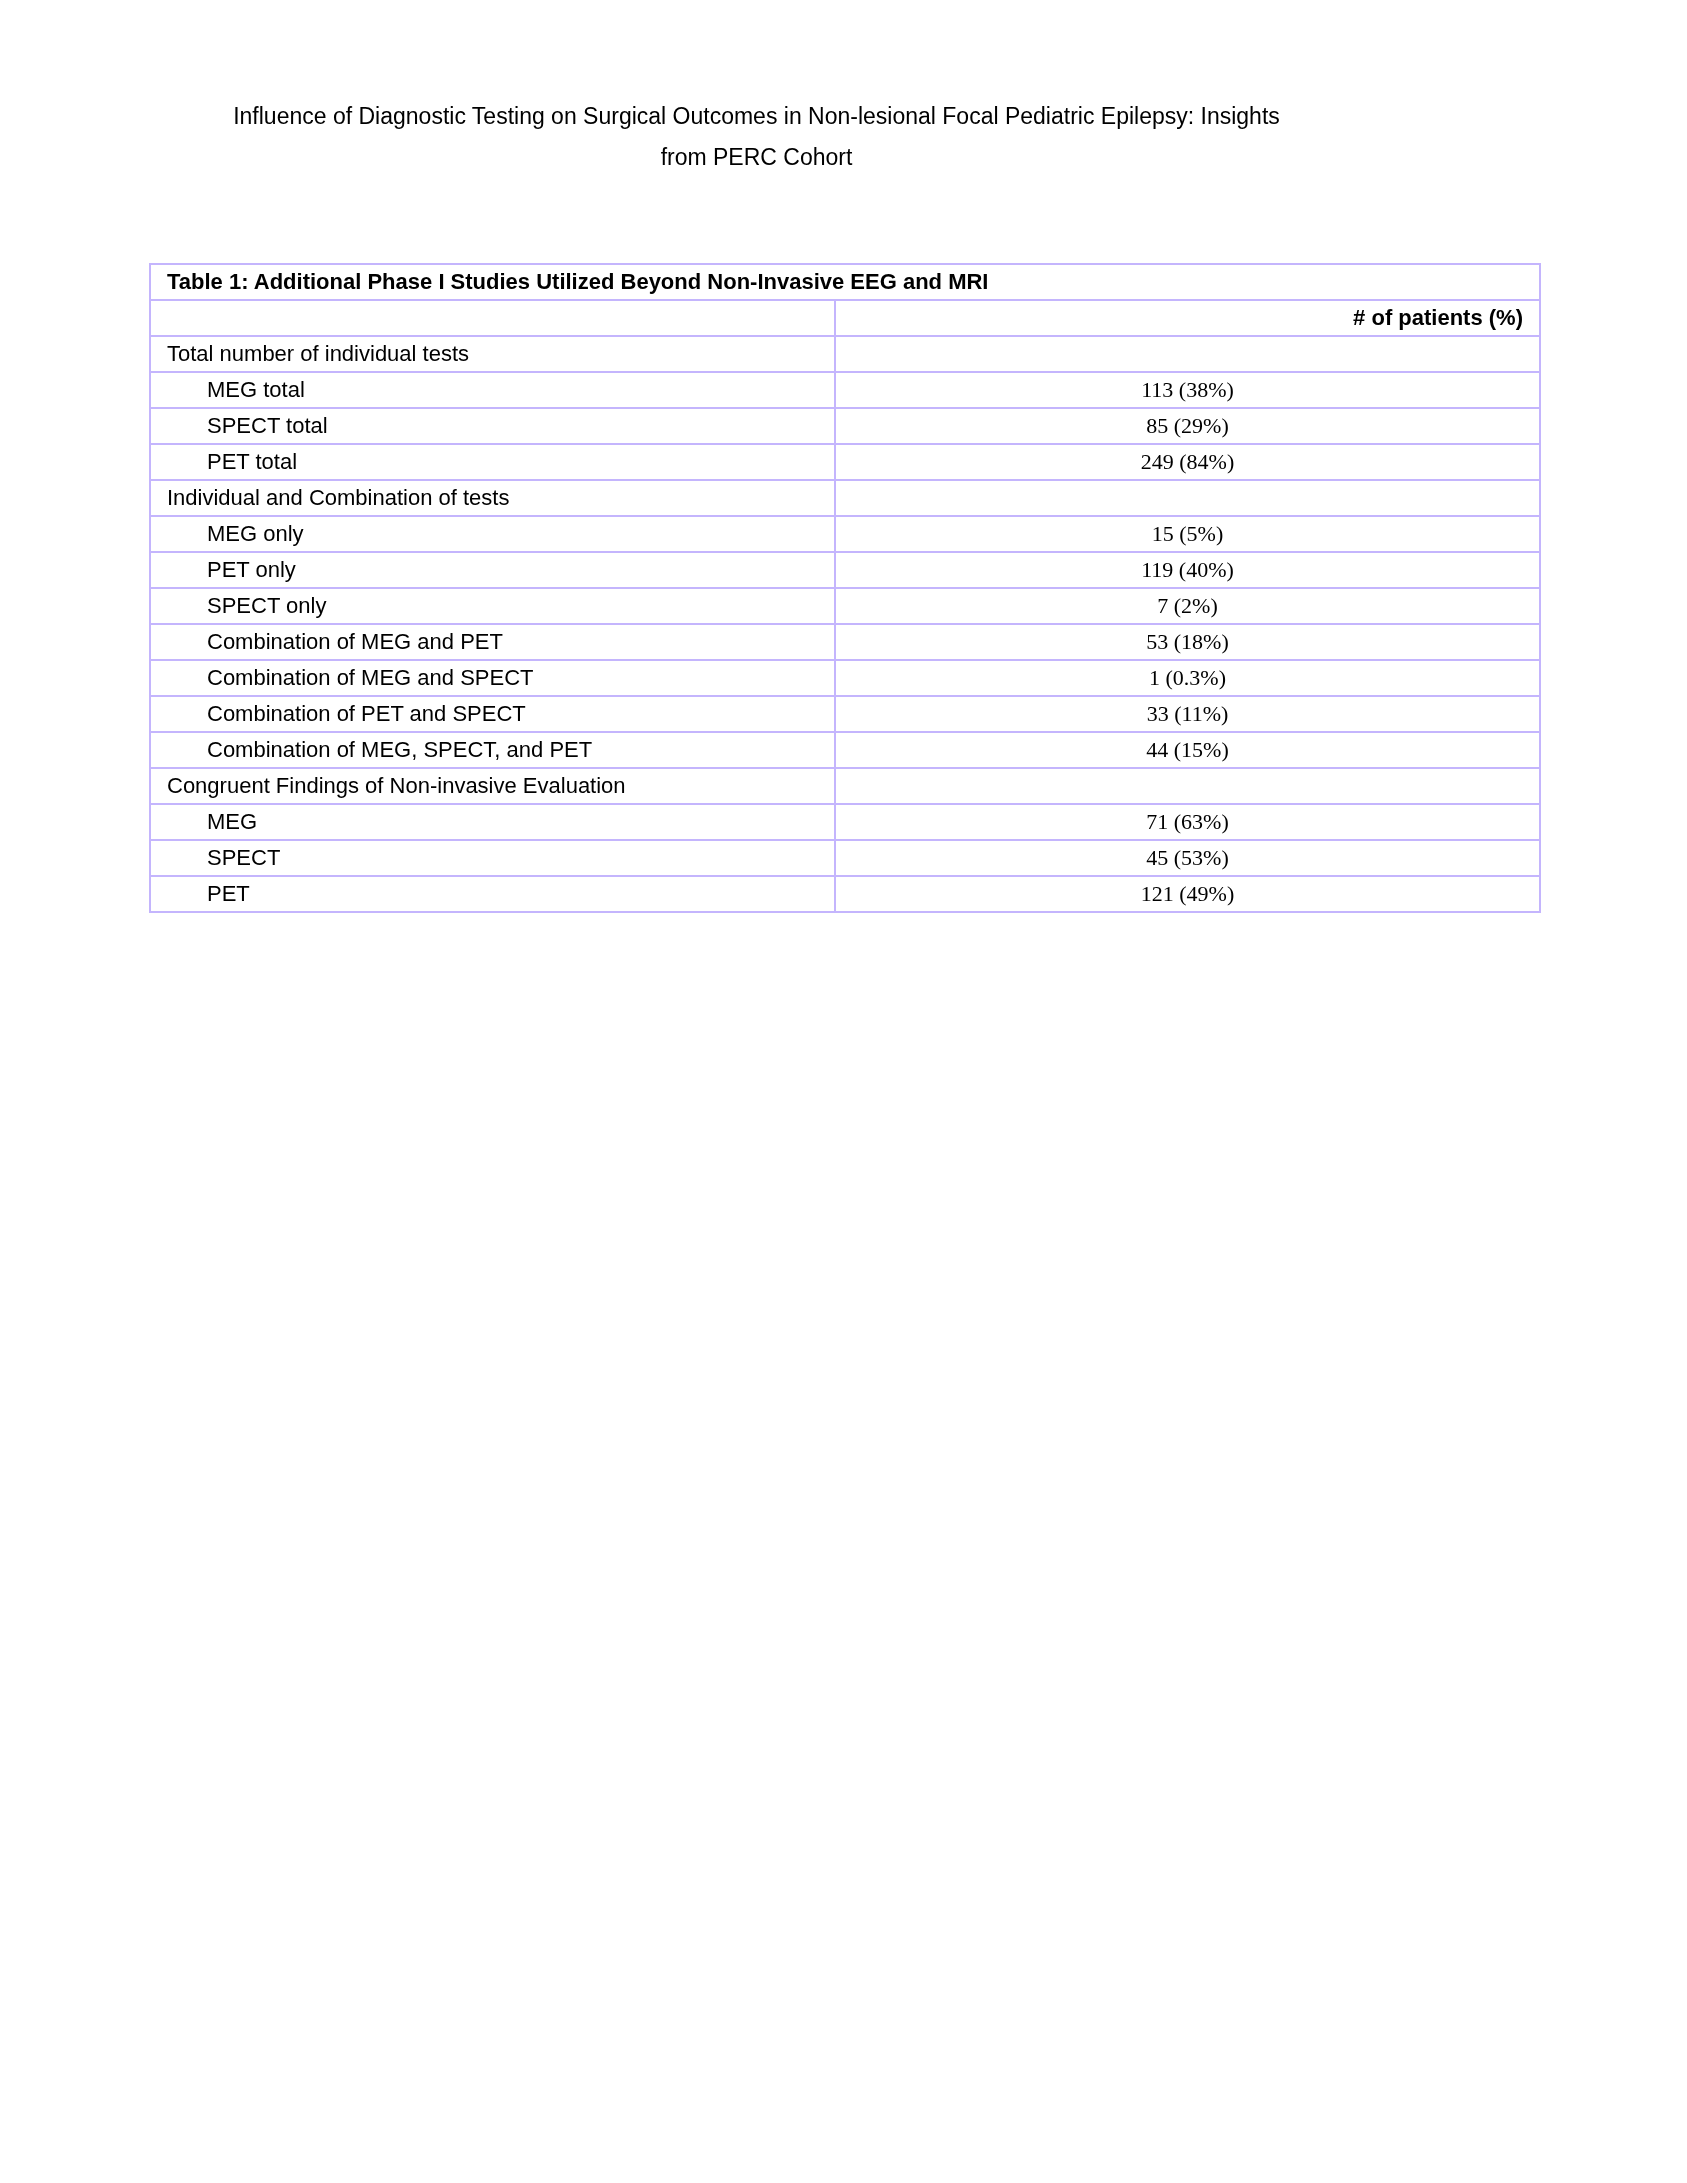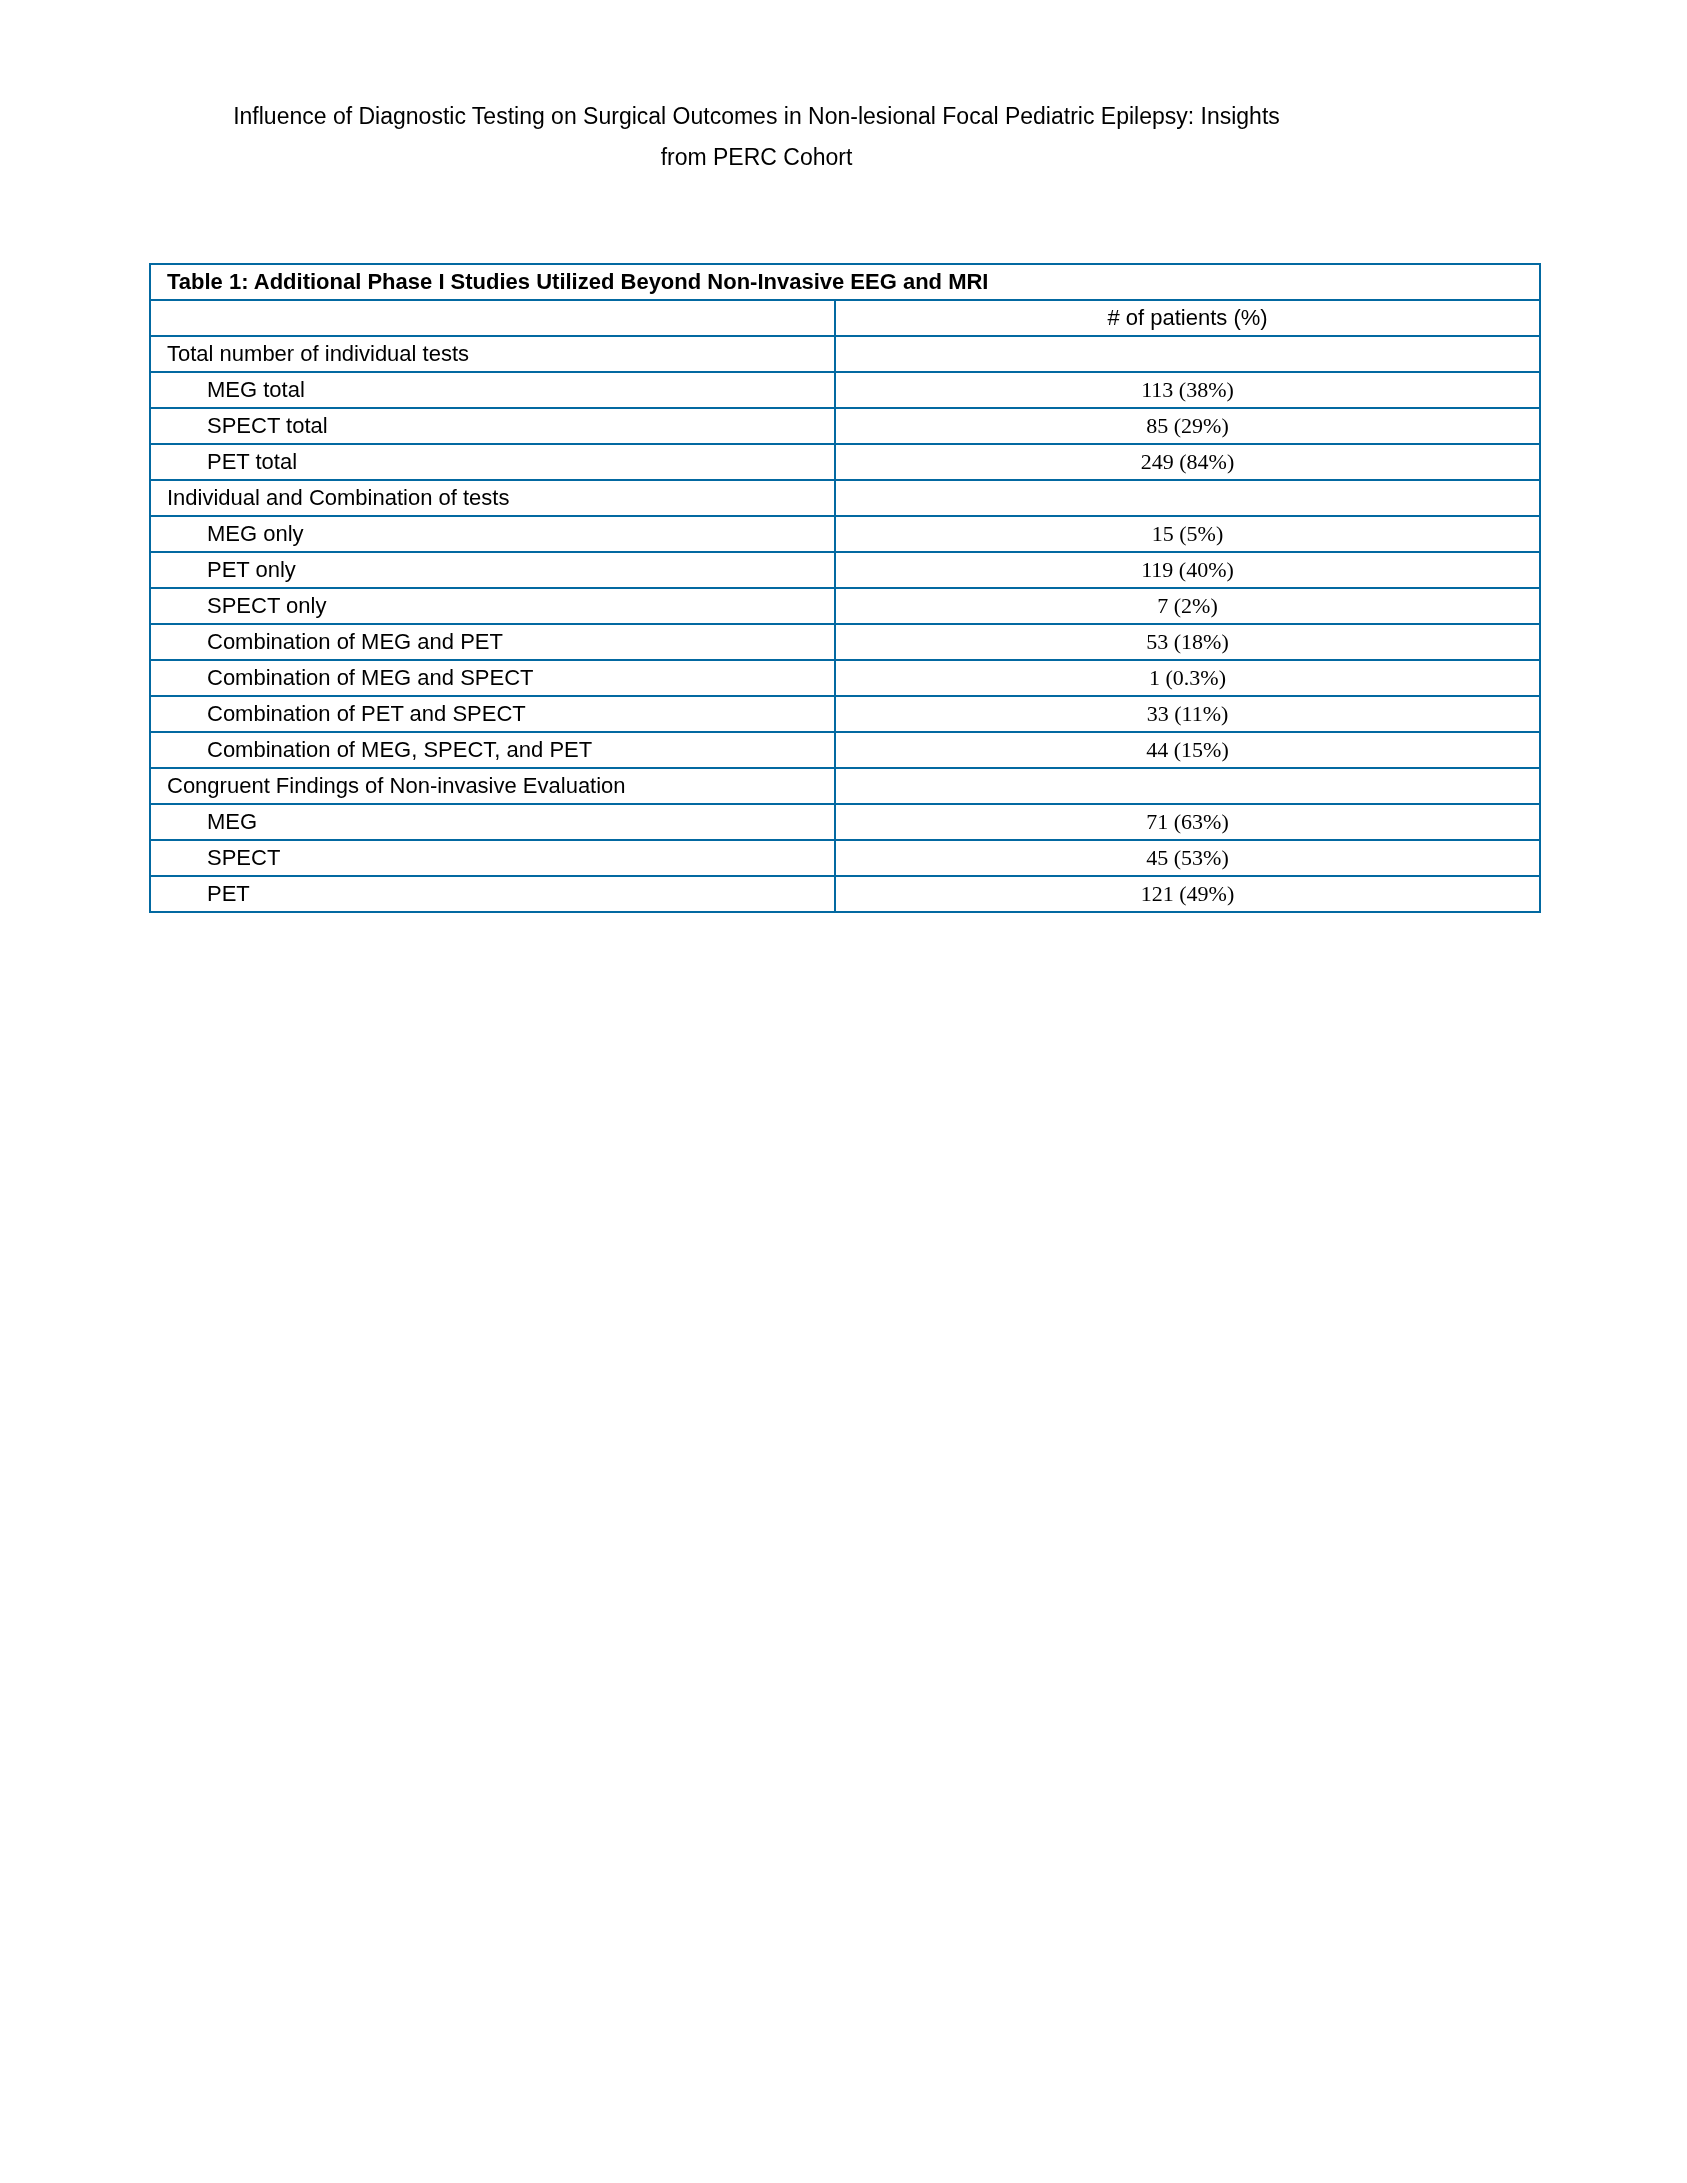--- a/index.html
+++ b/index.html
@@ -27,34 +27,34 @@
   .data-table {
     position: absolute;
     left: 149px;
     top: 263px;
     width: 1389px;
     border-collapse: collapse;
     table-layout: fixed;
     font-size: 22px;
   }
   .data-table td {
-    border: 2px solid #0369a1;
+    border: 2px solid #c4b5fd;
     height: 34px;
     padding: 0 16px;
     vertical-align: middle;
     overflow: hidden;
     white-space: nowrap;
   }
   .table-title-cell {
     font-weight: 700;
     text-align: left;
   }
   .col-header-cell {
-    font-weight: 400;
-    text-align: center;
+    font-weight: 700;
+    text-align: right;
   }
   .label-cell.section {
     text-align: left;
   }
   .label-cell.indent {
     padding-left: 56px;
     text-align: left;
   }
   .value-cell {
     text-align: center;

